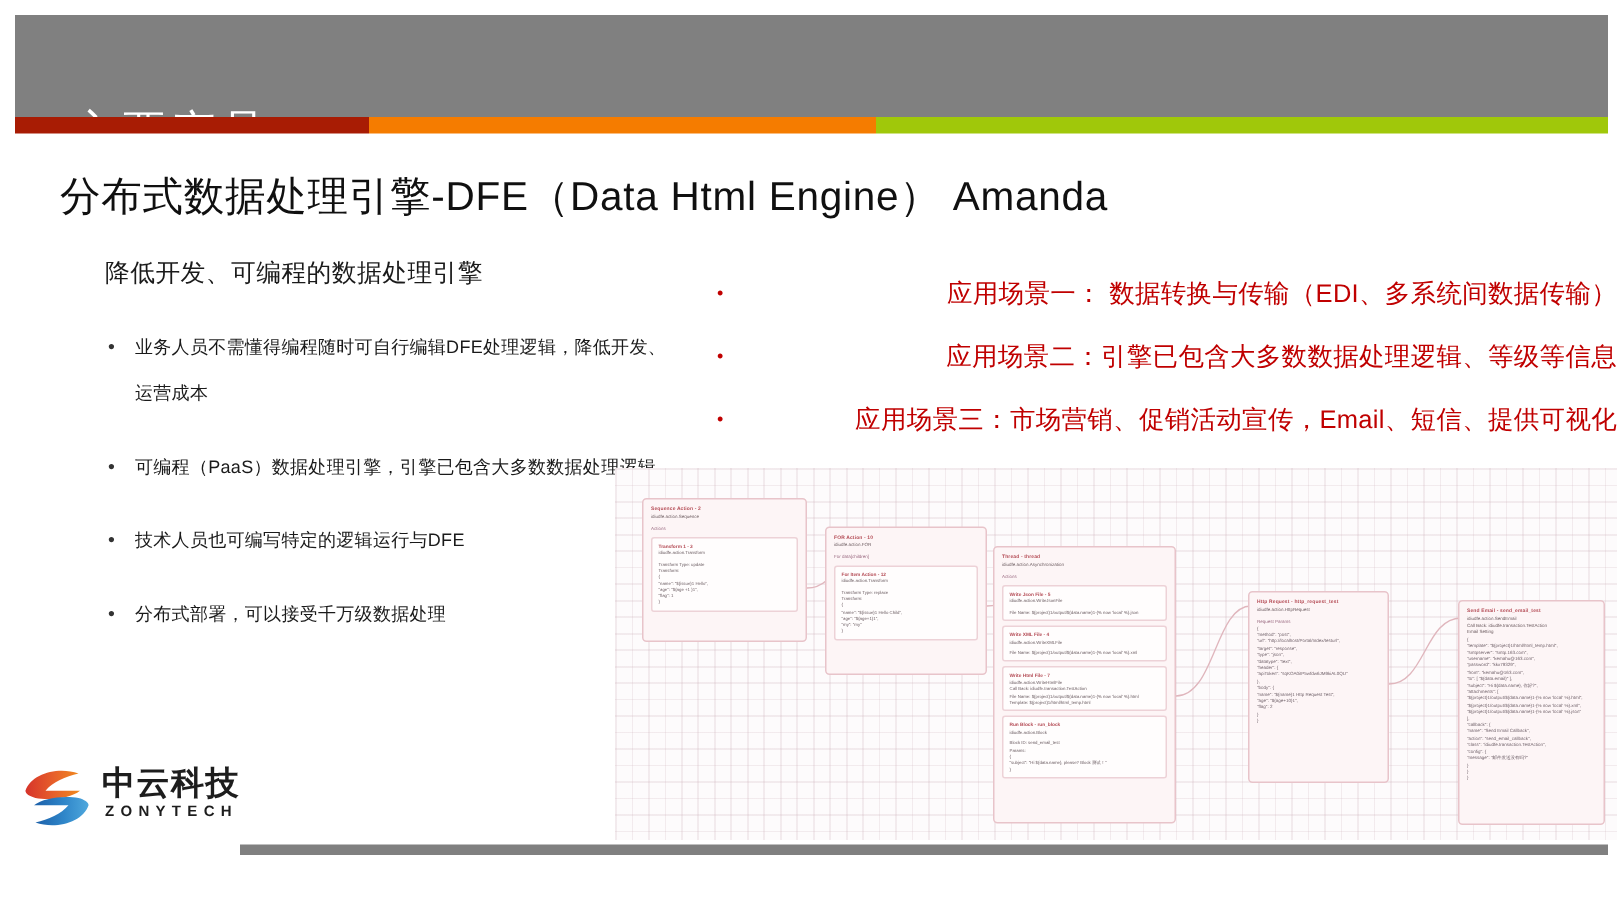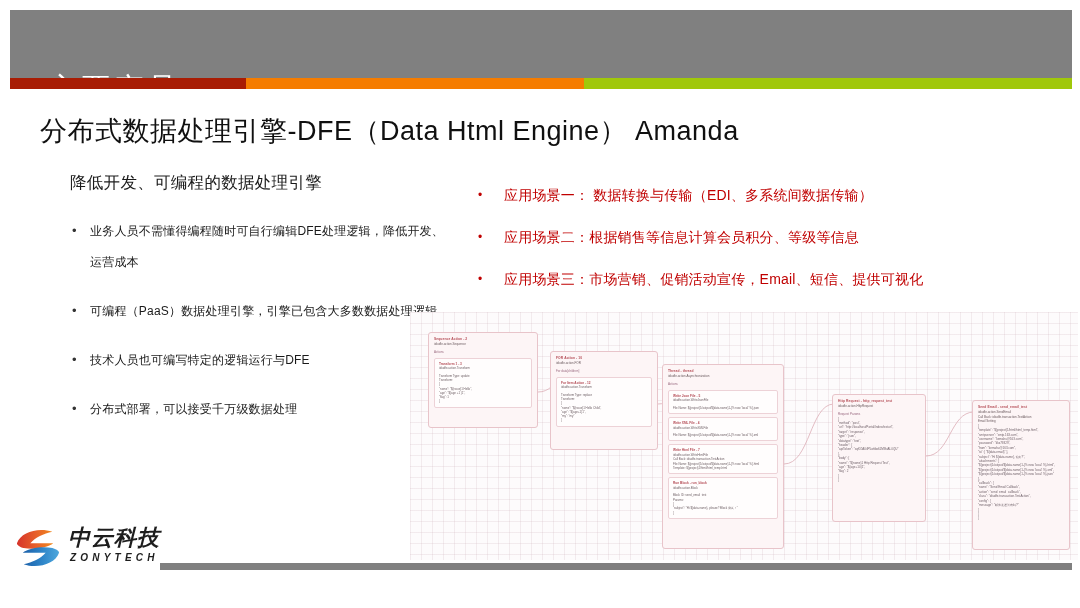--- a/index.html
+++ b/index.html
@@ -51,22 +51,22 @@
   }
 
   
   .scenarios { position: absolute; left: 478px; top: 186px; width: 600px; }
   .scn-row { display: flex; margin-bottom: 23px; }
   .scn-dot {
     width: 26px; flex: 0 0 26px; font-size: 12px; color: #c00000;
     line-height: 19px;
   }
   .scn-text {
-    flex: 1; font-size: 14px; color: #c00000;
-    line-height: 19px; letter-spacing: 0.2px; white-space: nowrap;
+    flex: 1; font-size: 17px; color: #c00000;
+    line-height: 19px; letter-spacing: 0.2px; white-space: nowrap; text-align: right;
   }
 
   
   .diagram {
     position: absolute; left: 410px; top: 312px;
     width: 668px; height: 248px;
     background:
       repeating-linear-gradient(to right, rgba(200,170,180,0.20) 0 1px, transparent 1px 11px),
       repeating-linear-gradient(to bottom, rgba(200,170,180,0.20) 0 1px, transparent 1px 11px),
       #fdfbfc;
@@ -106,21 +106,21 @@
   .port {
     position: absolute; width: 3px; height: 3px;
     background: #e49aa4; border-radius: 50%;
   }
 
   
   .footer-line {
     position: absolute; left: 160px; top: 563px;
     width: 912px; height: 7px; background: #808080;
   }
-  .logo-wrap { position: absolute; left: 14px; top: 522px; width: 180px; height: 56px; font-style: italic; }
+  .logo-wrap { position: absolute; left: 14px; top: 506px; width: 180px; height: 56px; }
   .logo-mark { position: absolute; left: 0; top: 4px; width: 48px; height: 44px; }
   .logo-cn {
     position: absolute; left: 54px; top: 3px;
     font-size: 22px; font-weight: bold; color: #1d1d1d;
     letter-spacing: 1px; line-height: 26px; white-space: nowrap;
   }
   .logo-en {
     position: absolute; left: 56px; top: 30px;
     font-size: 10px; font-weight: bold; color: #1d1d1d;
     letter-spacing: 4.2px; line-height: 12px; white-space: nowrap;
@@ -160,21 +160,21 @@
     </div>
   </div>
 
   <div class="scenarios">
     <div class="scn-row">
       <span class="scn-dot">•</span>
       <span class="scn-text">应用场景一：  数据转换与传输（EDI、多系统间数据传输）</span>
     </div>
     <div class="scn-row">
       <span class="scn-dot">•</span>
-      <span class="scn-text">应用场景二：根据销售等信息计算会员积分、等级等信息</span>
+      <span class="scn-text">应用场景二：引擎已包含大多数数据处理逻辑、等级等信息</span>
     </div>
     <div class="scn-row">
       <span class="scn-dot">•</span>
       <span class="scn-text">应用场景三：市场营销、促销活动宣传，Email、短信、提供可视化</span>
     </div>
   </div>
 
   <div class="diagram">
 
     <svg class="dg-svg" viewBox="0 0 668 248">

